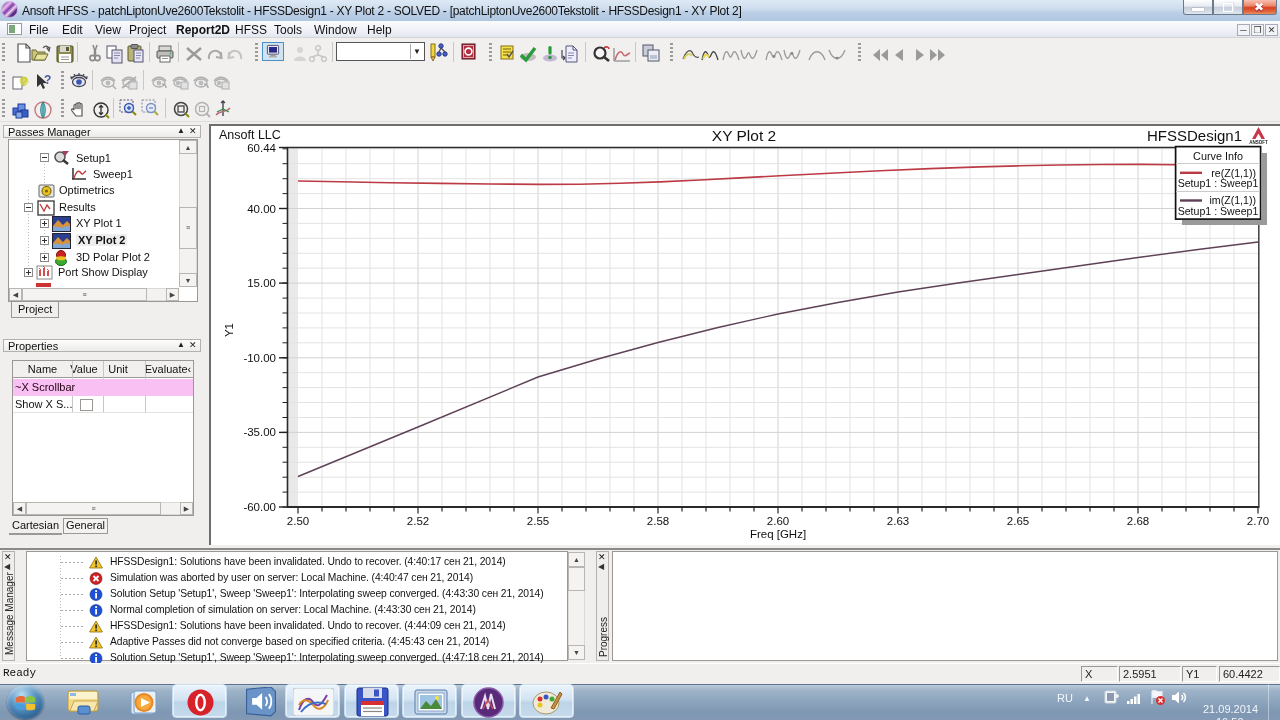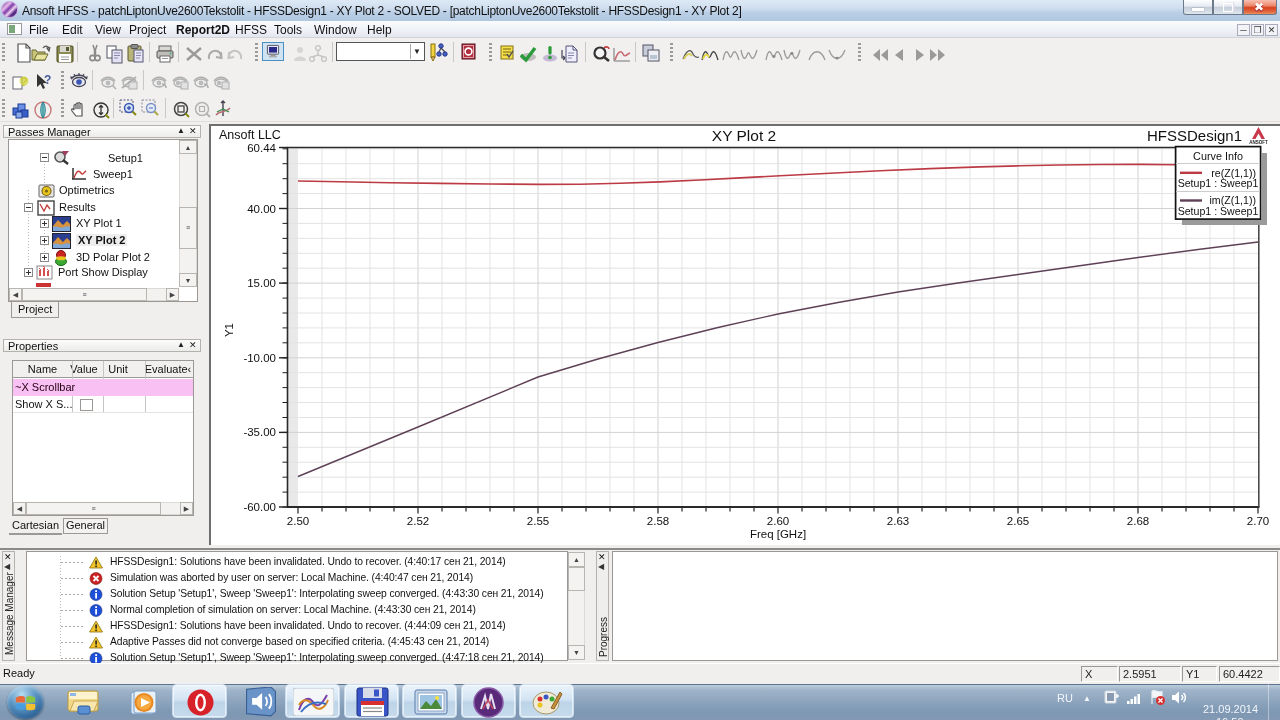--- a/index.html
+++ b/index.html
@@ -568,21 +568,21 @@
 <div class="abs treebox" style="left:8px;top:139px;width:190px;height:163px;"></div>
 <div class="abs" style="left:44px;top:158px;width:1px;height:100px;background:repeating-linear-gradient(#bbb 0 1px,transparent 1px 3px);"></div>
 <div class="abs" style="left:28px;top:190px;width:1px;height:83px;background:repeating-linear-gradient(#bbb 0 1px,transparent 1px 3px);"></div>
 
 <div class="abs pm-box" style="left:40px;top:153px;"></div>
 <div class="abs" style="left:52px;top:149px;width:18px;height:16px;"><svg width="18" height="16">
       <circle cx="8" cy="8" r="5" fill="#dcdcdc" stroke="#555" stroke-width="1.6"></circle>
       <line x1="11" y1="11" x2="16" y2="15" stroke="#333" stroke-width="2.5"></line>
       <path d="M10 2 L17 2 L13 7 Z" fill="#a04060"></path>
     </svg></div>
-<div class="titem" style="left:76px;top:152px;margin-left:32px;">Setup1</div>
+<div class="titem" style="left:76px;top:152px;">Setup1</div>
 <div class="abs" style="left:70px;top:166px;width:18px;height:15px;"><svg width="18" height="15">
       <line x1="3" y1="2" x2="3" y2="13" stroke="#222" stroke-width="1.4"></line>
       <line x1="2" y1="13" x2="16" y2="13" stroke="#222" stroke-width="1.4"></line>
       <path d="M4 12 C7 4 9 4 11 7 C13 10 14 6 16 5" fill="none" stroke="#c23b3b" stroke-width="1.4"></path>
     </svg></div>
 <div class="titem" style="left:93px;top:168px;">Sweep1</div>
 <div class="abs" style="left:38px;top:183px;width:18px;height:16px;"><svg width="18" height="16">
       <rect x="1" y="2" width="15" height="12" rx="1" fill="#e8e6e2" stroke="#666"></rect>
       <circle cx="8.5" cy="8" r="4.5" fill="#e8c420" stroke="#7a6410" stroke-width="1.2"></circle>
       <circle cx="8.5" cy="8" r="1.6" fill="#7a6410"></circle>
@@ -719,21 +719,21 @@
     </svg></div>
 <div class="msgrow" style="top:652px;">Solution Setup 'Setup1', Sweep 'Sweep1': Interpolating sweep converged. (4:47:18  сен 21, 2014)</div>
 
 <div class="abs dockstrip" style="left:596px;top:551px;width:13px;height:110px;"></div>
 <div class="abs" style="left:598px;top:552px;font-size:9px;color:#111;">✕</div>
 <div class="abs" style="left:598px;top:562px;font-size:8px;color:#333;">◀</div>
 <div class="vtext" style="left:598px;top:657px;">Progress</div>
 <div class="abs" style="left:612px;top:551px;width:666px;height:110px;background:#fff;border:1px solid #9a9794;"></div>
 
 <div class="abs" id="statusbar"></div>
-<div class="abs" style="left:3px;top:667px;font-size:11px;color:#111;">Ready</div>
+<div class="abs" style="left:3px;top:667px;font-size:11px;color:#111;font-family:Liberation Mono, monospace;">Ready</div>
 <div class="sfield" style="left:1081px;width:37px;">X</div>
 <div class="sfield" style="left:1119px;width:62px;">2.5951</div>
 <div class="sfield" style="left:1182px;width:35px;">Y1</div>
 <div class="sfield" style="left:1219px;width:61px;">60.4422</div>
 
 <div class="abs" id="taskbar"></div>
 
 <div class="abs" style="left:7px;top:685px;width:37px;height:34px;border-radius:50%;background:radial-gradient(circle at 40% 28%, #b8ddf2 0%, #5a95c4 40%, #2a5f92 75%, #16375c 100%);box-shadow:inset 0 2px 4px rgba(255,255,255,0.55), 0 1px 2px rgba(0,0,0,0.4);"></div>
 <div class="abs" style="left:13px;top:691px;width:25px;height:23px;"><svg width="25" height="23" viewBox="0 0 20 19">
       <path d="M2 5.5 C5 3.5 8 4 9.5 5 L9.5 9.5 L2 9.2 Z" fill="#e86a3a"></path>

